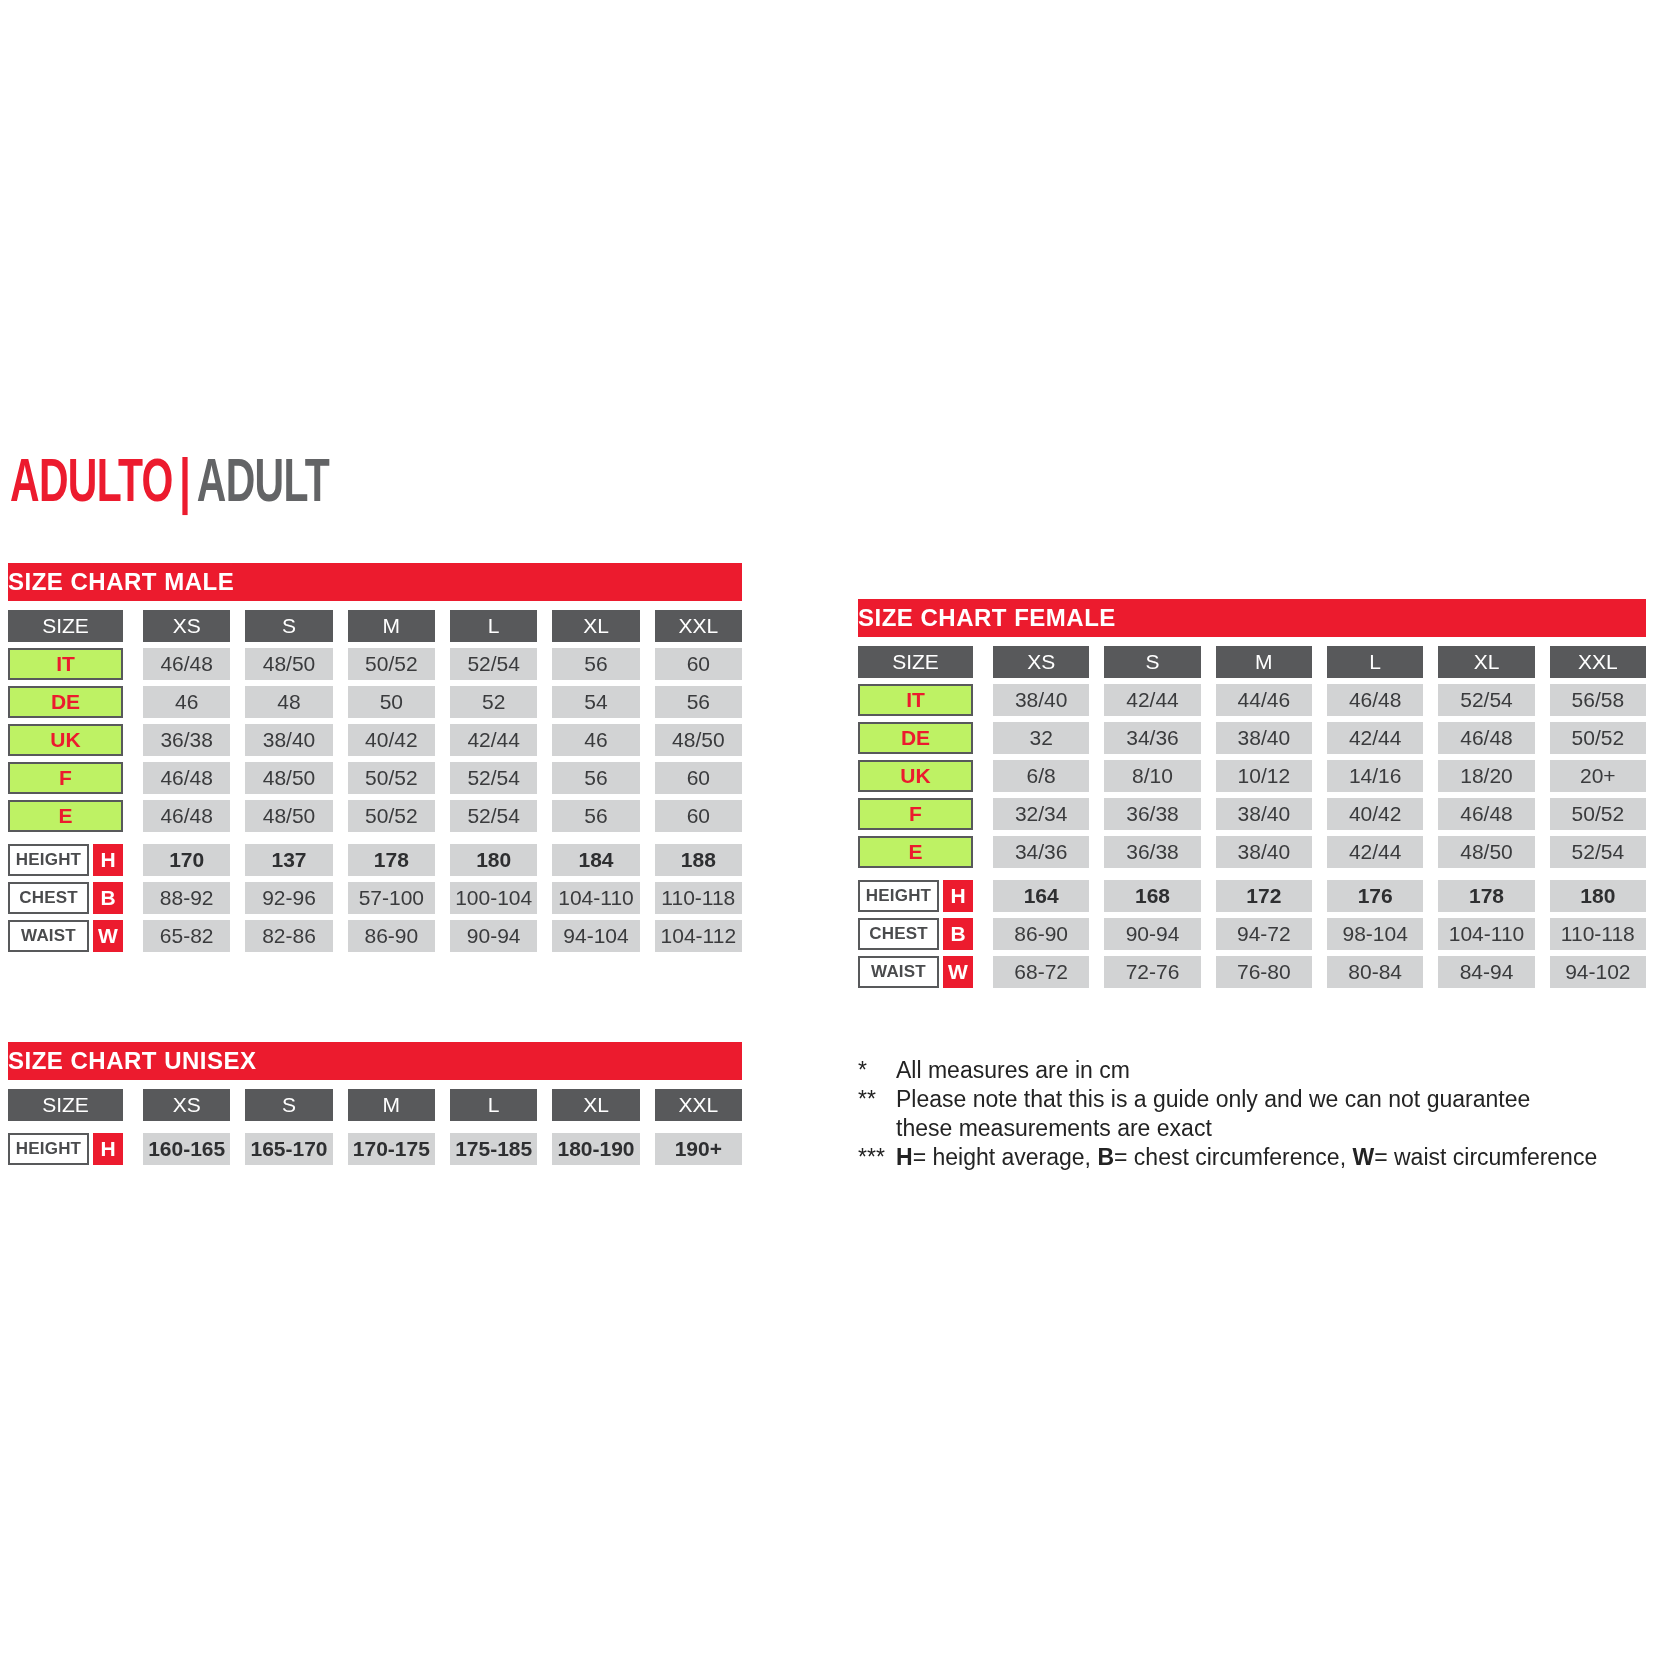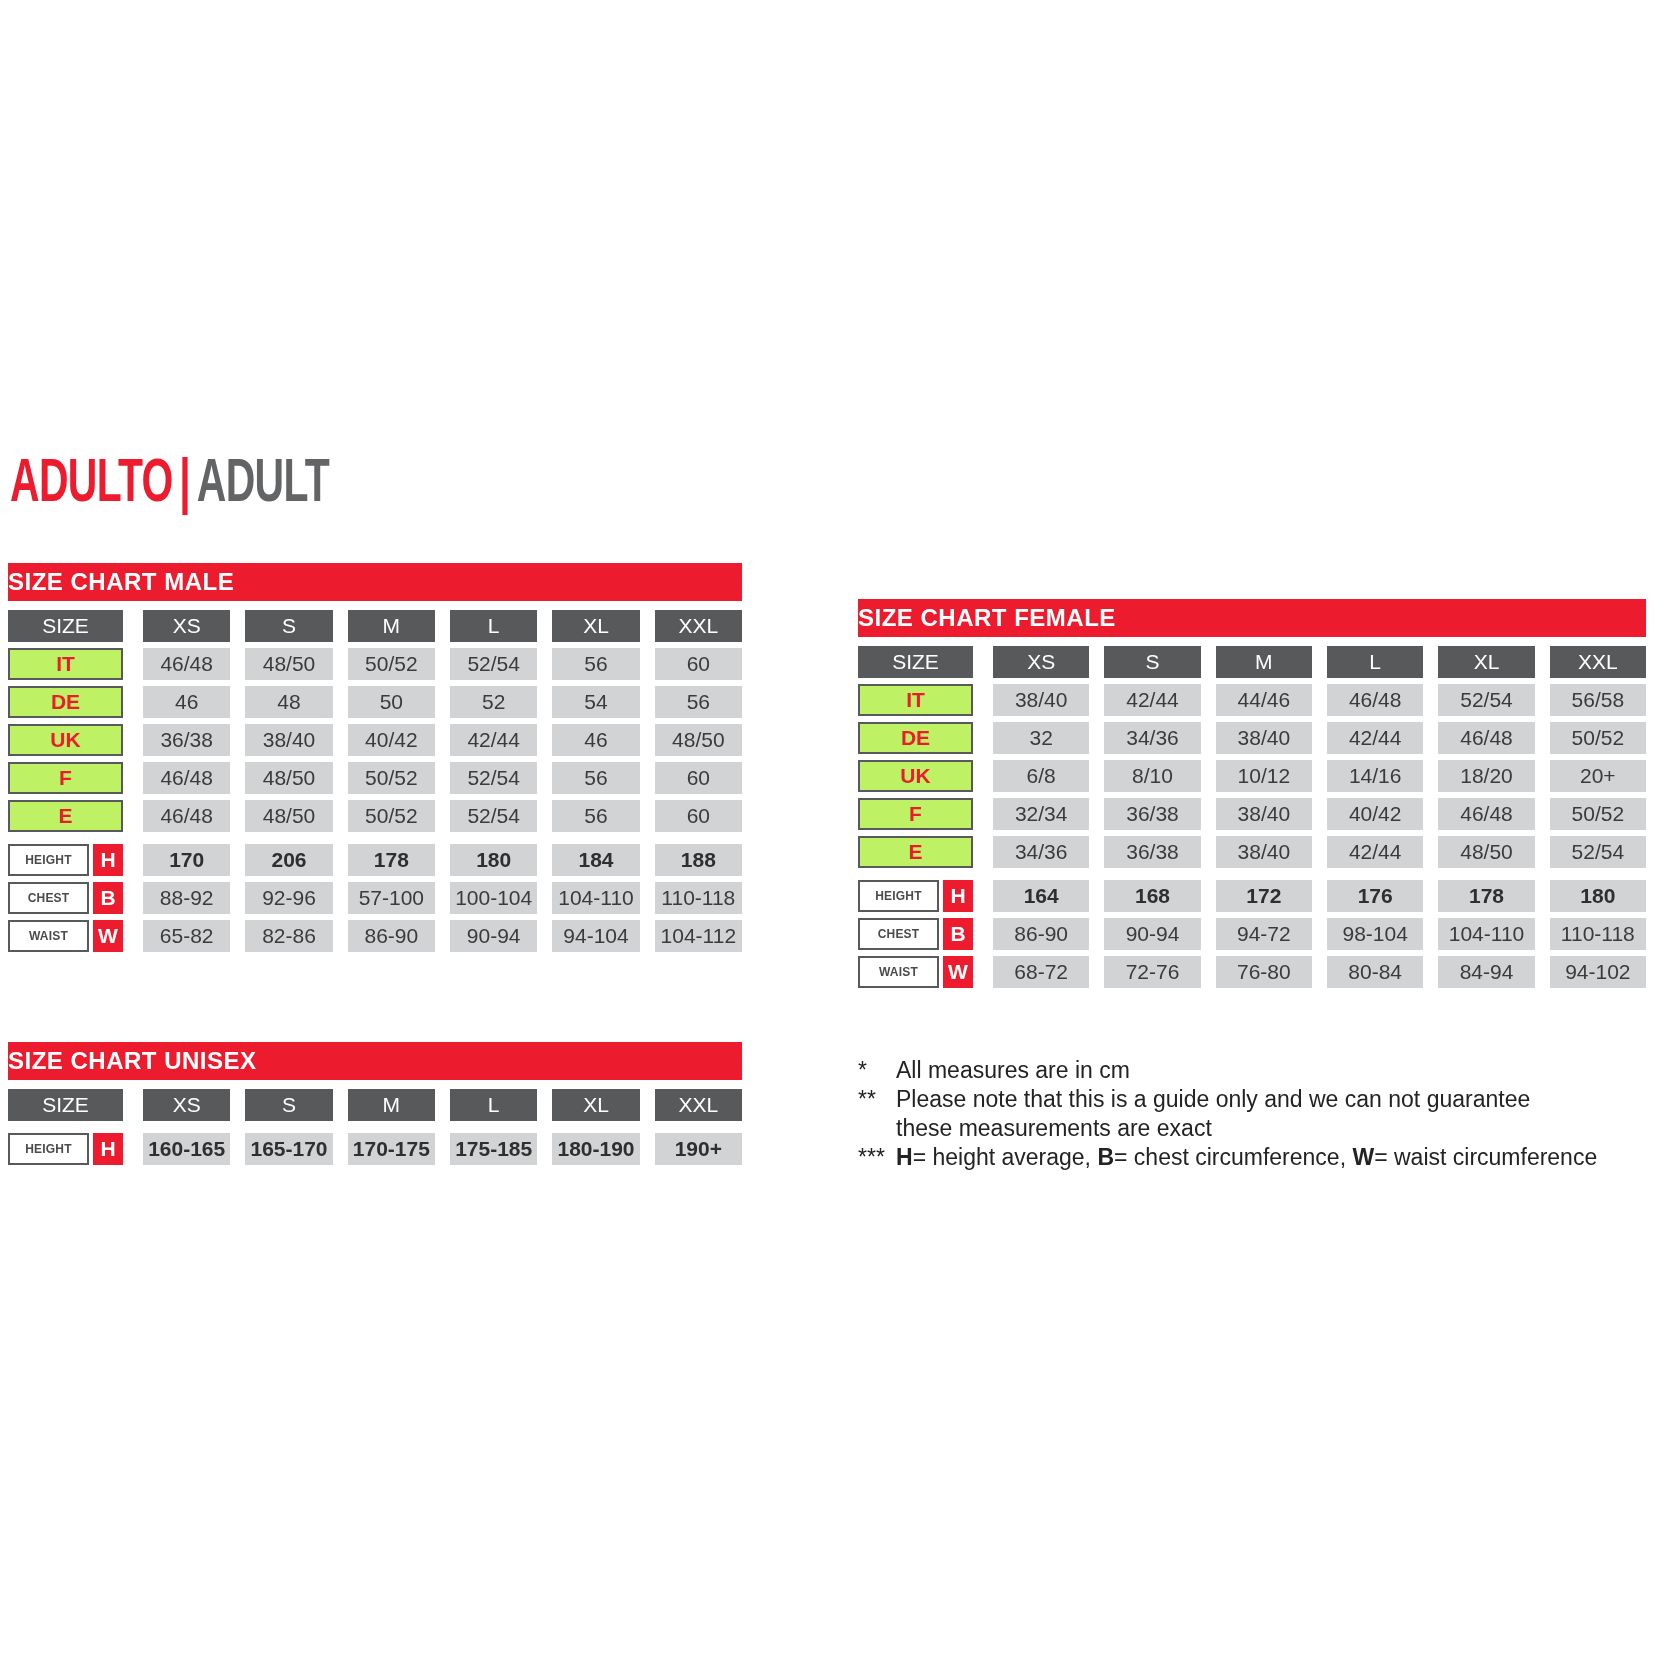--- a/index.html
+++ b/index.html
@@ -29,21 +29,21 @@
          height:32px;line-height:32px;}
   .hcell.first{margin-right:5px;}
   .dcell{background:var(--light);color:#3a3b3d;font-size:21px;text-align:center;
          height:32px;line-height:32px;}
   .dcell.bold{font-weight:bold;color:#2e2f31;}
   .lcell{background:#bef264;border:2px solid var(--dark);box-sizing:border-box;
          color:var(--red);font-weight:bold;font-size:21px;text-align:center;
          height:32px;line-height:28px;margin-right:5px;}
   .mlabel{display:flex;gap:4px;height:32px;margin-right:5px;}
   .mlabel .name{flex:1;background:#fff;border:2px solid var(--dark);box-sizing:border-box;
-                color:#4a4b4d;font-weight:bold;font-size:12px;text-align:center;
+                color:#4a4b4d;font-weight:bold;font-size:17px;text-align:center;
                 line-height:28px;letter-spacing:.2px;}
   .mlabel .code{width:30px;background:var(--red);color:#fff;font-weight:bold;
                 font-size:21px;text-align:center;line-height:32px;}
 
   
   .footnotes{position:absolute;left:858px;top:1056px;width:796px;font-size:23px;
              color:#232323;line-height:29px;}
   .fnote{display:flex;}
   .fmark{width:38px;flex:none;}
   .ftext{flex:1;}
@@ -103,21 +103,21 @@
         <div class="dcell">52/54</div>
         <div class="dcell">56</div>
         <div class="dcell">60</div>
       </div>
       <div class="grid mgrid">
         <div class="mlabel">
           <div class="name">HEIGHT</div>
           <div class="code">H</div>
         </div>
         <div class="dcell bold">170</div>
-        <div class="dcell bold">206</div>
+        <div class="dcell bold">137</div>
         <div class="dcell bold">178</div>
         <div class="dcell bold">180</div>
         <div class="dcell bold">184</div>
         <div class="dcell bold">188</div>
         <div class="mlabel">
           <div class="name">CHEST</div>
           <div class="code">B</div>
         </div>
         <div class="dcell">88-92</div>
         <div class="dcell">92-96</div>

